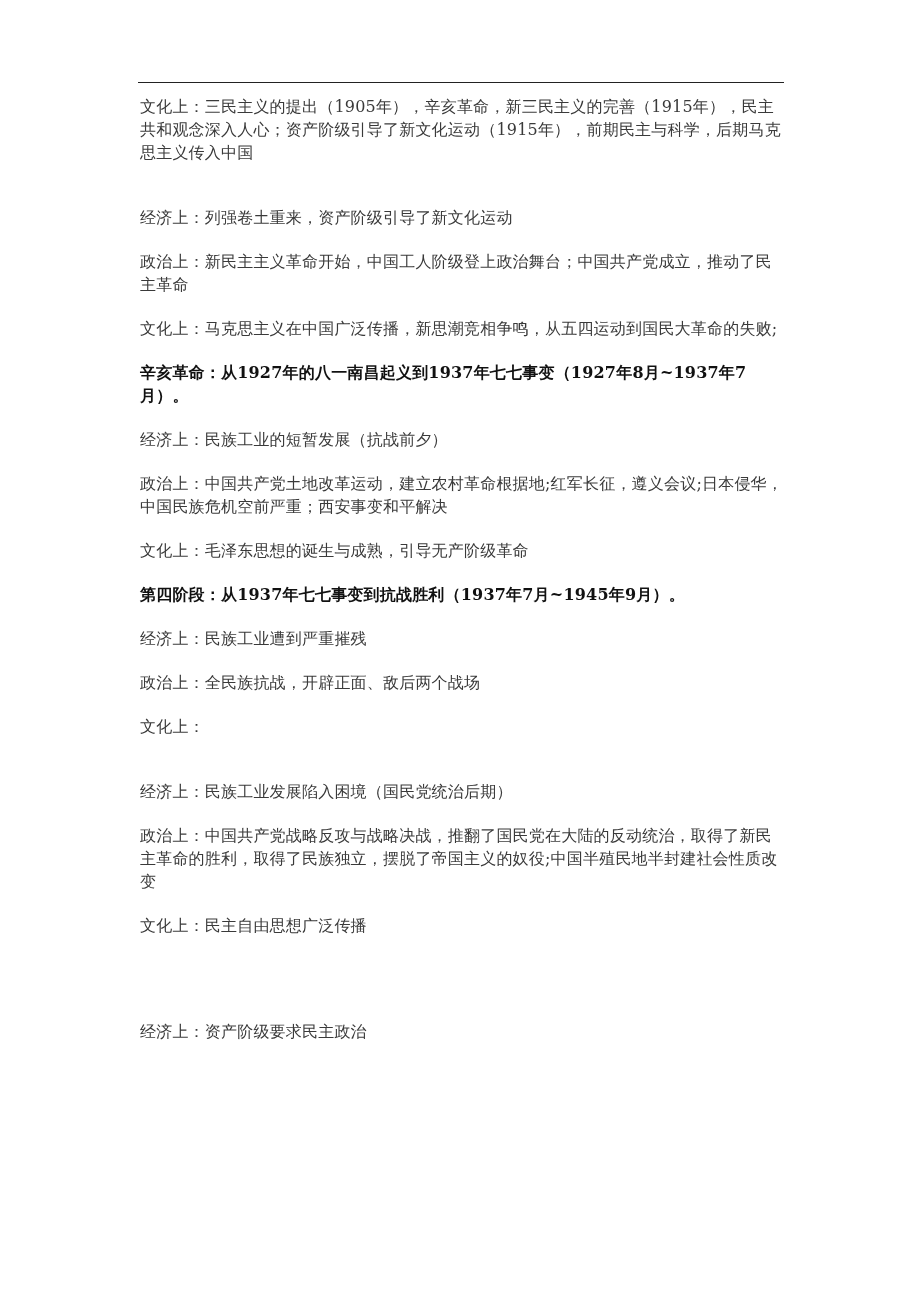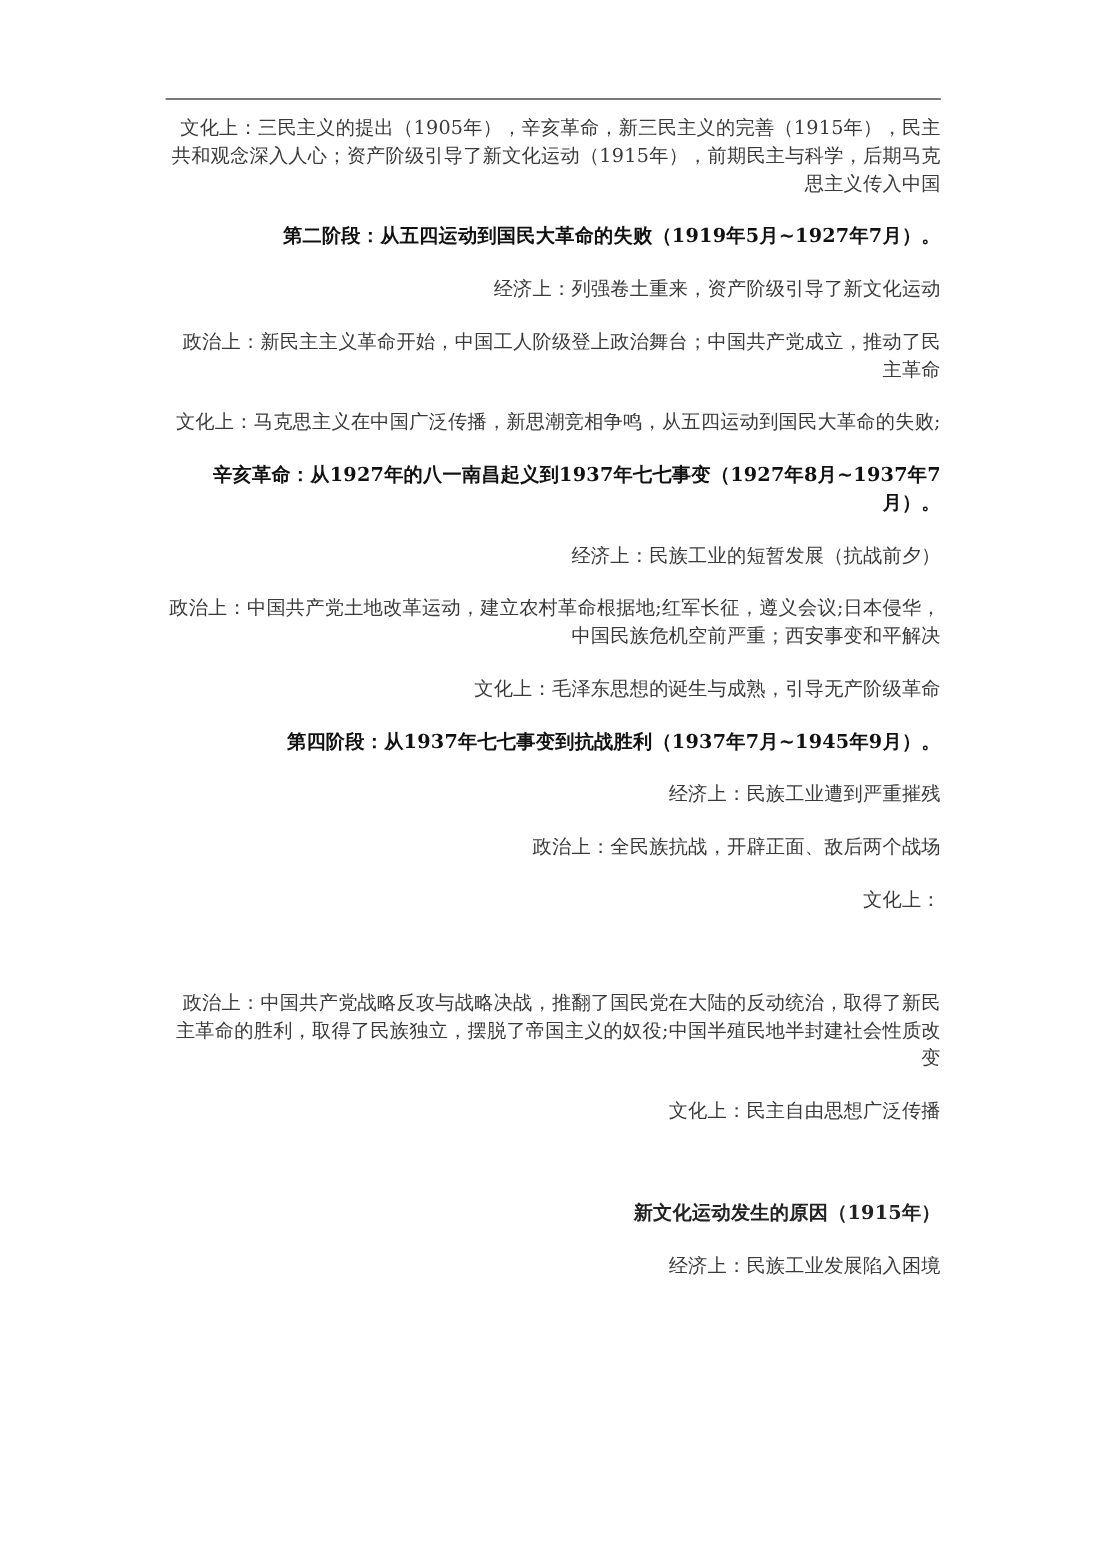--- a/index.html
+++ b/index.html
@@ -27,21 +27,20 @@
       top: 82px;
       width: 646px;
       height: 0;
       border-top: 1.5px solid #222222;
     }
     .content {
       position: absolute;
       left: 2px;
       top: 95px;
       width: 644px;
-      text-align: right;
     }
     .para {
       margin: 0;
       font-size: 16px;
       line-height: 23px;
       color: #3a3a3a;
       letter-spacing: 0.2px;
       white-space: normal;
       word-break: break-all;
     }
@@ -54,21 +53,20 @@
   </style>
 </head>
 <body>
 
 <div class="page">
   <div class="header-rule"></div>
 
   <div class="content">
     <p class="para">文化上：三民主义的提出（1905年），辛亥革命，新三民主义的完善（1915年），民主共和观念深入人心；资产阶级引导了新文化运动（1915年），前期民主与科学，后期马克思主义传入中国</p>
     <div class="gap"></div>
-    <p class="para heading">第二阶段：从五四运动到国民大革命的失败（1919年5月~1927年7月）。</p>
     <div class="gap"></div>
     <p class="para">经济上：列强卷土重来，资产阶级引导了新文化运动</p>
     <div class="gap"></div>
     <p class="para">政治上：新民主主义革命开始，中国工人阶级登上政治舞台；中国共产党成立，推动了民主革命</p>
     <div class="gap"></div>
     <p class="para">文化上：马克思主义在中国广泛传播，新思潮竞相争鸣，从五四运动到国民大革命的失败;</p>
     <div class="gap"></div>
     <p class="para heading">辛亥革命：从1927年的八一南昌起义到1937年七七事变（1927年8月~1937年7月）。</p>
     <div class="gap"></div>
     <p class="para">经济上：民族工业的短暂发展（抗战前夕）</p>
@@ -79,22 +77,22 @@
     <div class="gap"></div>
     <p class="para heading">第四阶段：从1937年七七事变到抗战胜利（1937年7月~1945年9月）。</p>
     <div class="gap"></div>
     <p class="para">经济上：民族工业遭到严重摧残</p>
     <div class="gap"></div>
     <p class="para">政治上：全民族抗战，开辟正面、敌后两个战场</p>
     <div class="gap"></div>
     <p class="para">文化上：</p>
     <div class="gap"></div>
     <div class="gap"></div>
+    <p class="para">经济上：民族工业发展陷入困境（国民党统治后期）</p>
     <div class="gap"></div>
     <p class="para">政治上：中国共产党战略反攻与战略决战，推翻了国民党在大陆的反动统治，取得了新民主革命的胜利，取得了民族独立，摆脱了帝国主义的奴役;中国半殖民地半封建社会性质改变</p>
     <div class="gap"></div>
     <p class="para">文化上：民主自由思想广泛传播</p>
     <div class="gap-large"></div>
-    <p class="para heading" style="font-weight: 600; color:#222222;">新文化运动发生的原因（1915年）</p>
     <div class="gap"></div>
-    <p class="para">经济上：民族工业发展陷入困境</p>
+    <p class="para">经济上：资产阶级要求民主政治</p>
   </div>
 </div>
 
 </body></html>

